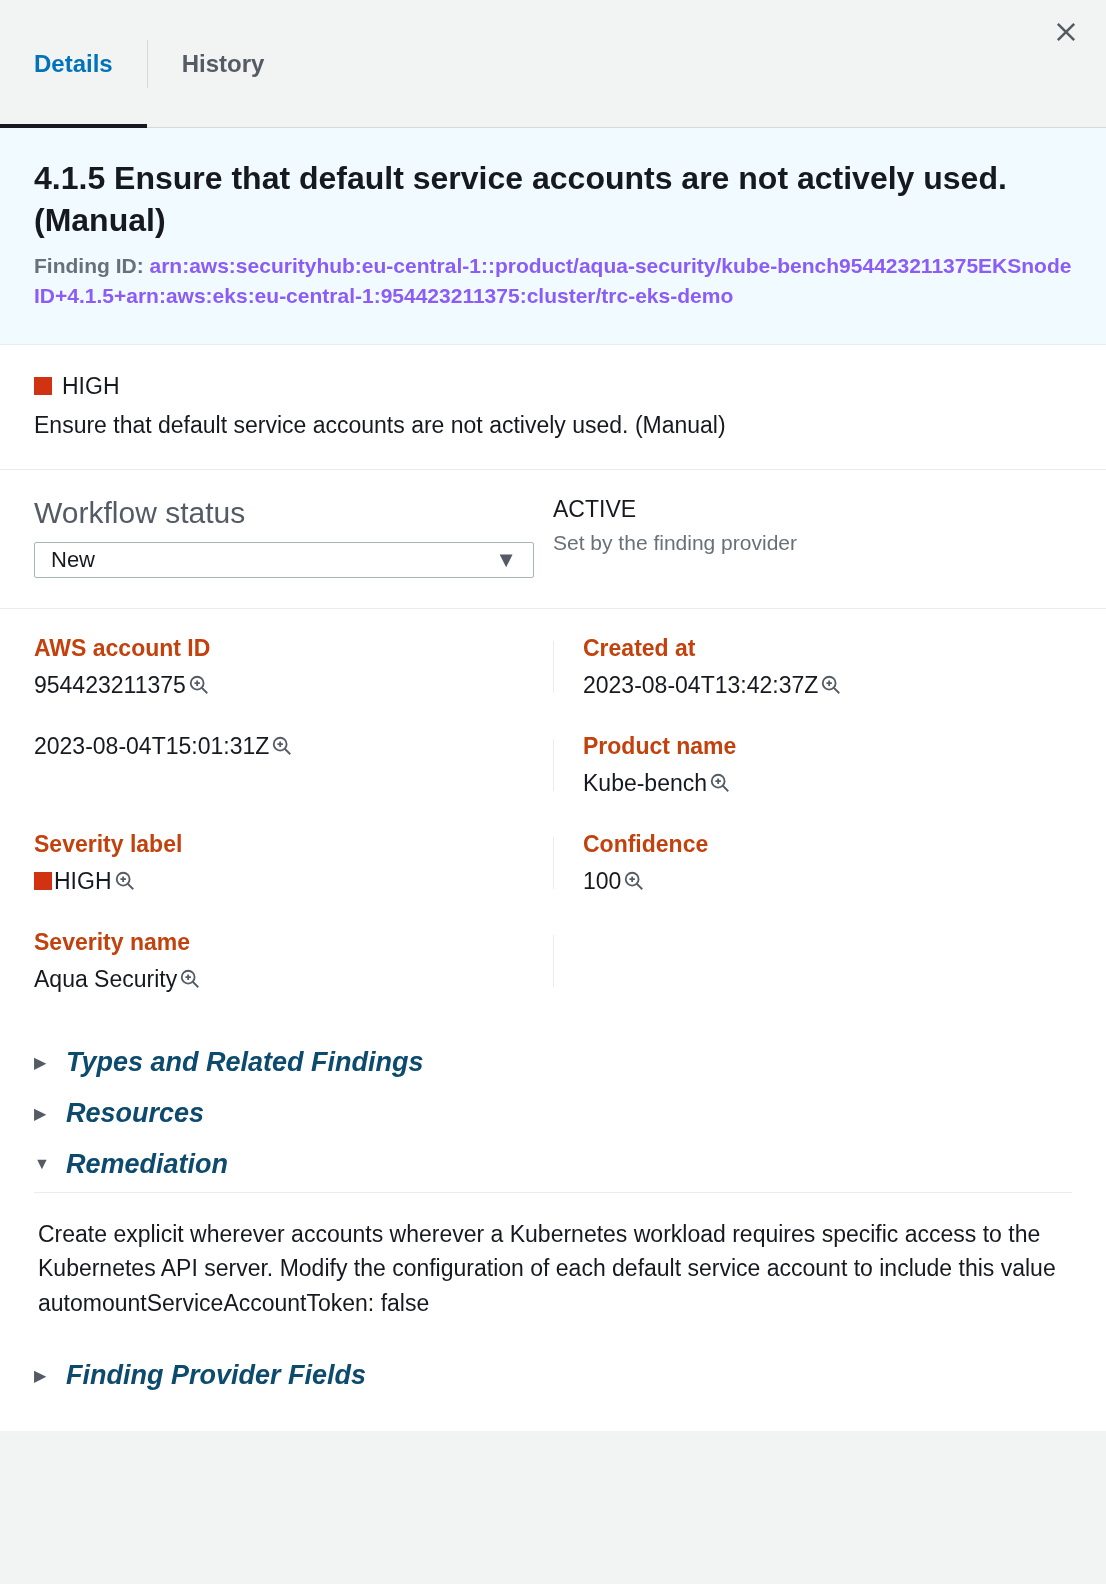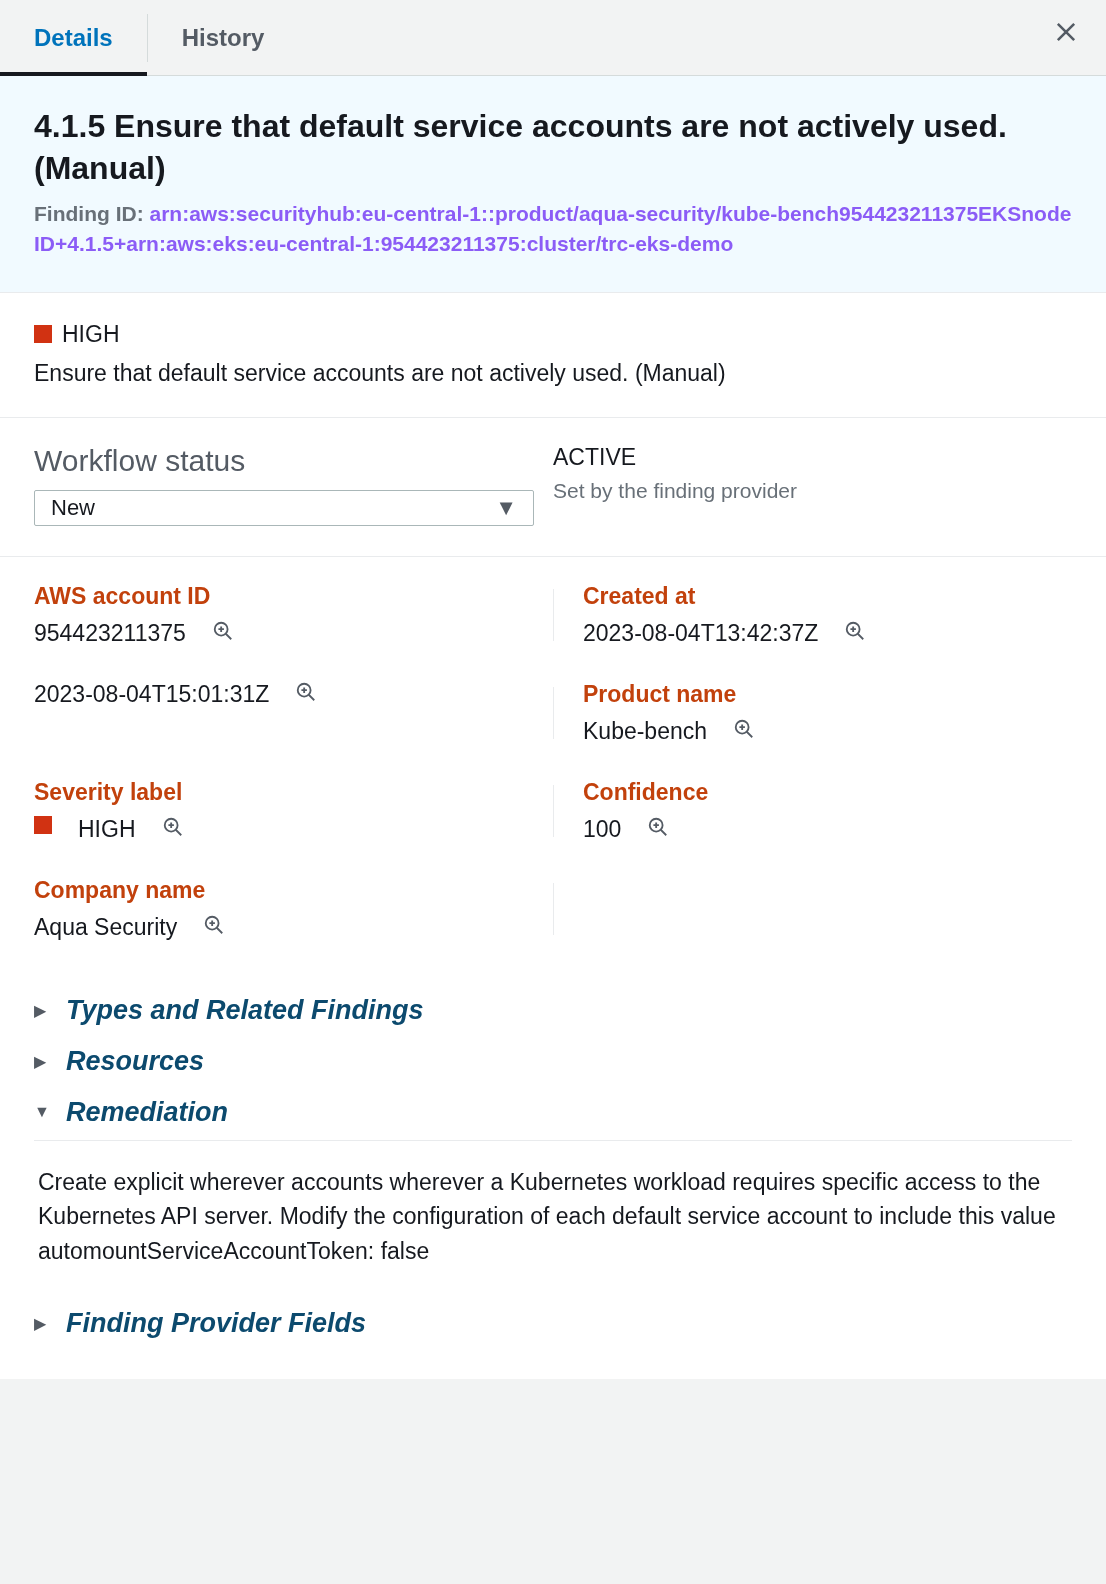--- a/index.html
+++ b/index.html
@@ -17,21 +17,21 @@
     position: absolute;
     top: 18px;
     right: 26px;
     cursor: pointer;
     color: #545b64;
   }
   .close-btn svg { width: 28px; height: 28px; }
   .tabs {
     display: flex;
     padding: 0 13px 0 0;
-    height: 76px;
+    height: 128px;
     align-items: stretch;
     border-bottom: 1px solid #d5dbdb;
   }
   .tab {
     display: flex;
     align-items: center;
     padding: 0 34px;
     font-size: 24px;
     font-weight: 700;
     color: #545b64;
@@ -164,22 +164,22 @@
   .field-label {
     font-size: 23px;
     font-weight: 700;
     color: #c2410c;
     margin-bottom: 10px;
   }
   .field-value {
     font-size: 23px;
     color: #16191f;
     display: flex;
-    align-items: flex-start;
-    gap: 26px;
+    align-items: center;
+    gap: 2px;
   }
   .field-value .sev-square { width: 18px; height: 18px; }
   .magnify {
     color: #545b64;
     display: inline-flex;
     cursor: pointer;
   }
   .magnify svg { width: 22px; height: 22px; }
   .expanders {
     background: #fff;
@@ -344,21 +344,21 @@
               <svg viewBox="0 0 24 24" fill="none" stroke="currentColor" stroke-width="2">
                 <circle cx="10" cy="10" r="7"></circle>
                 <path d="M15 15 L21 21"></path>
                 <path d="M10 7 V13 M7 10 H13"></path>
               </svg>
             </span>
         </div>
       </div>
 
       <div class="field">
-        <div class="field-label">Company name</div>
+        <div class="field-label">Severity name</div>
         <div class="field-value">
           <span>Aqua Security</span>
           <span class="magnify">
               <svg viewBox="0 0 24 24" fill="none" stroke="currentColor" stroke-width="2">
                 <circle cx="10" cy="10" r="7"></circle>
                 <path d="M15 15 L21 21"></path>
                 <path d="M10 7 V13 M7 10 H13"></path>
               </svg>
             </span>
         </div>

